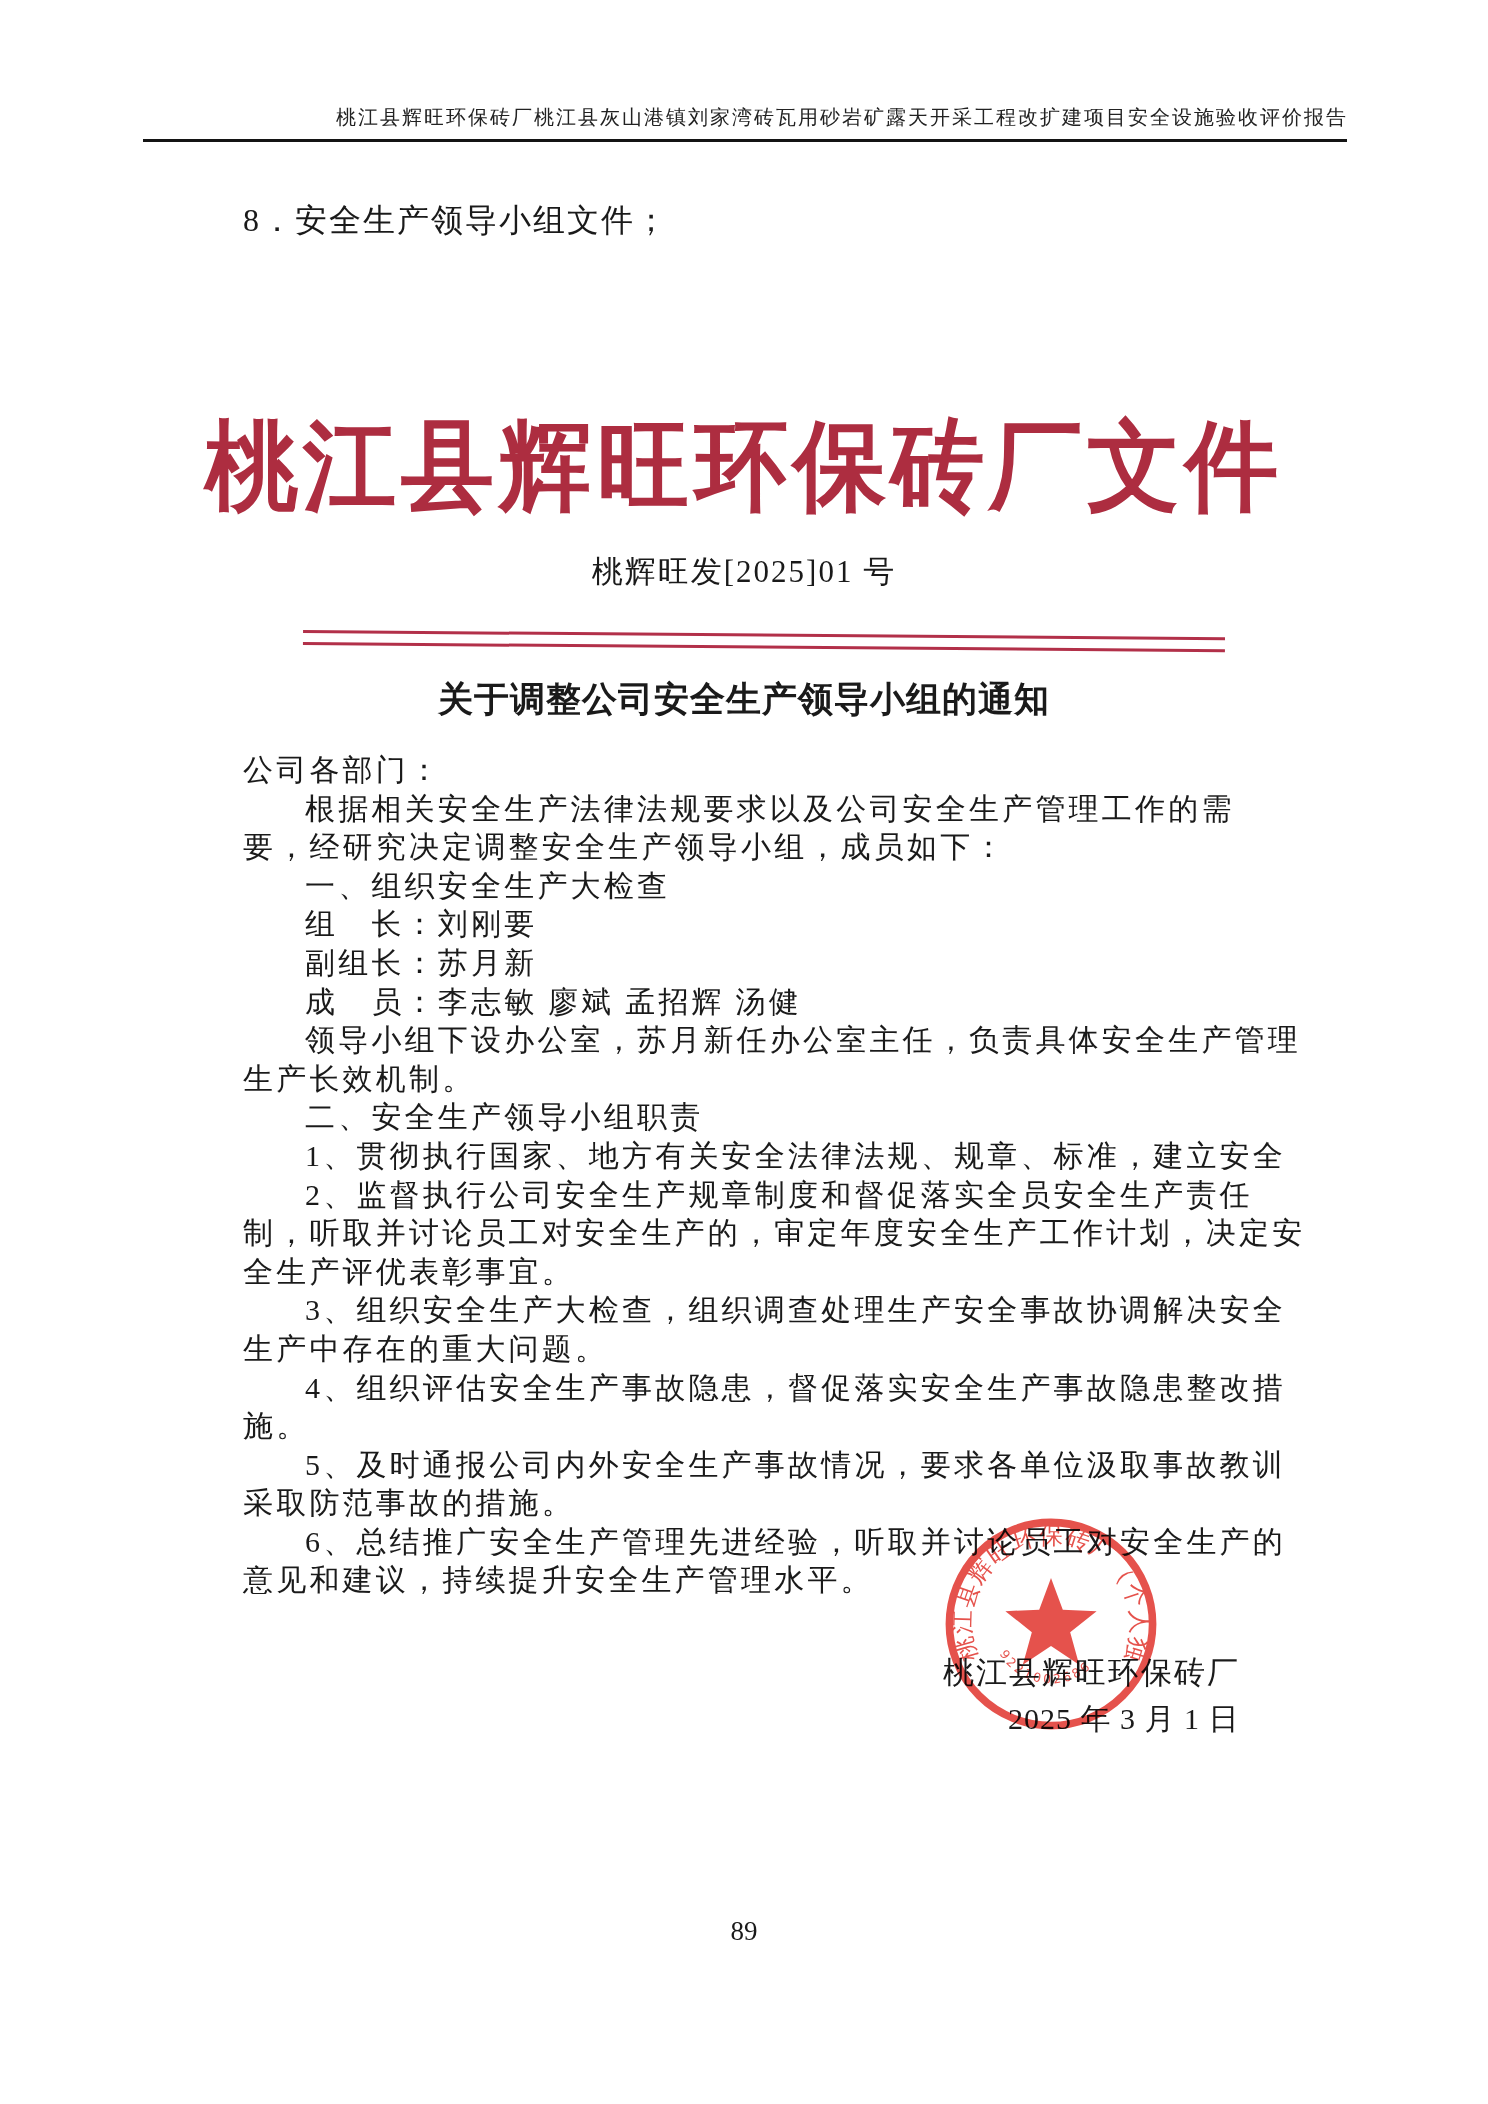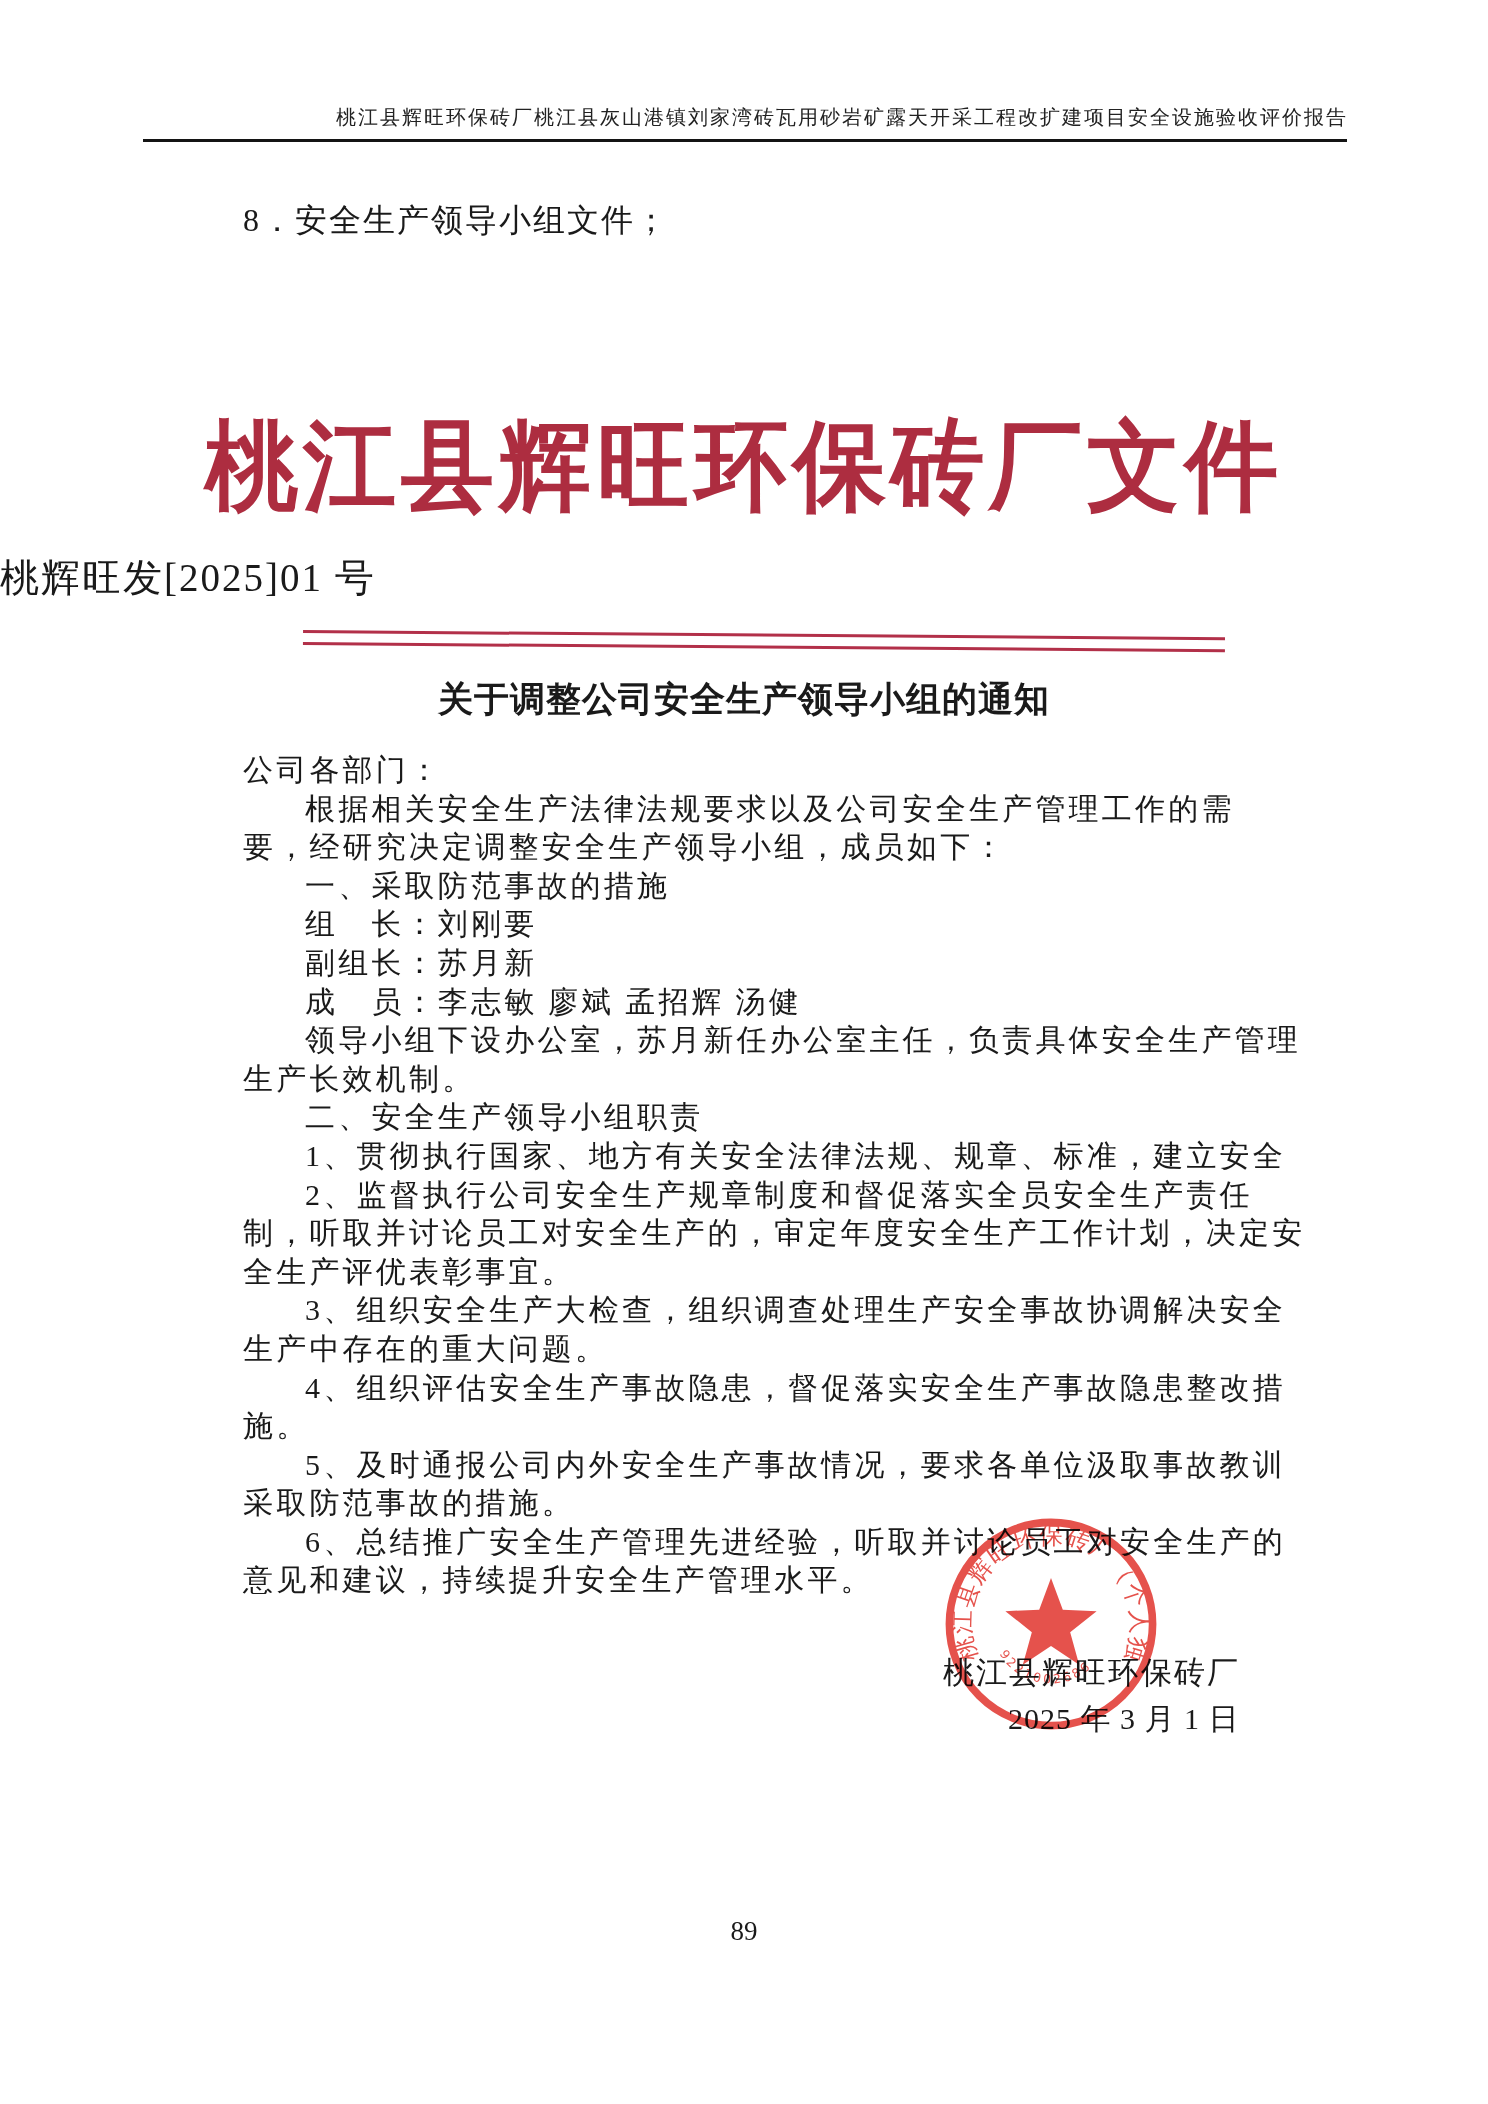--- a/index.html
+++ b/index.html
@@ -42,22 +42,22 @@
     position:absolute;top:404px;left:0;width:100%;
     text-align:center;
     font-size:93px;font-weight:700;
     letter-spacing:5px;
     color:var(--title-red);
     transform:scaleY(1.06);
     white-space:nowrap;
   }
   .doc-number{
     position:absolute;top:551px;left:0;width:100%;
-    text-align:left;
-    font-size:39px;letter-spacing:2px;
+    text-align:center;
+    font-size:31px;letter-spacing:2px;
     white-space:nowrap;
   }
   .red-separator{
     position:absolute;top:630px;left:303px;width:922px;height:9px;
     border-top:3px solid var(--rule-red);
     border-bottom:3px solid var(--rule-red);
     transform:rotate(0.45deg);
     transform-origin:left center;
   }
   .notice-title{
@@ -105,21 +105,21 @@
   <div class="doc-number">桃辉旺发[2025]01 号</div>
 
   <div class="red-separator"></div>
 
   <div class="notice-title">关于调整公司安全生产领导小组的通知</div>
 
   <div class="notice-body">
       <div class="body-line">公司各部门：</div>
       <div class="body-line ind">根据相关安全生产法律法规要求以及公司安全生产管理工作的需</div>
       <div class="body-line">要，经研究决定调整安全生产领导小组，成员如下：</div>
-      <div class="body-line ind">一、采取防范事故的措施</div>
+      <div class="body-line ind">一、组织安全生产大检查</div>
       <div class="body-line ind">组　长：刘刚要</div>
       <div class="body-line ind">副组长：苏月新</div>
       <div class="body-line ind">成　员：李志敏 廖斌 孟招辉 汤健</div>
       <div class="body-line ind">领导小组下设办公室，苏月新任办公室主任，负责具体安全生产管理</div>
       <div class="body-line">生产长效机制。</div>
       <div class="body-line ind">二、安全生产领导小组职责</div>
       <div class="body-line ind">1、贯彻执行国家、地方有关安全法律法规、规章、标准，建立安全</div>
       <div class="body-line ind">2、监督执行公司安全生产规章制度和督促落实全员安全生产责任</div>
       <div class="body-line">制，听取并讨论员工对安全生产的，审定年度安全生产工作计划，决定安</div>
       <div class="body-line">全生产评优表彰事宜。</div>

